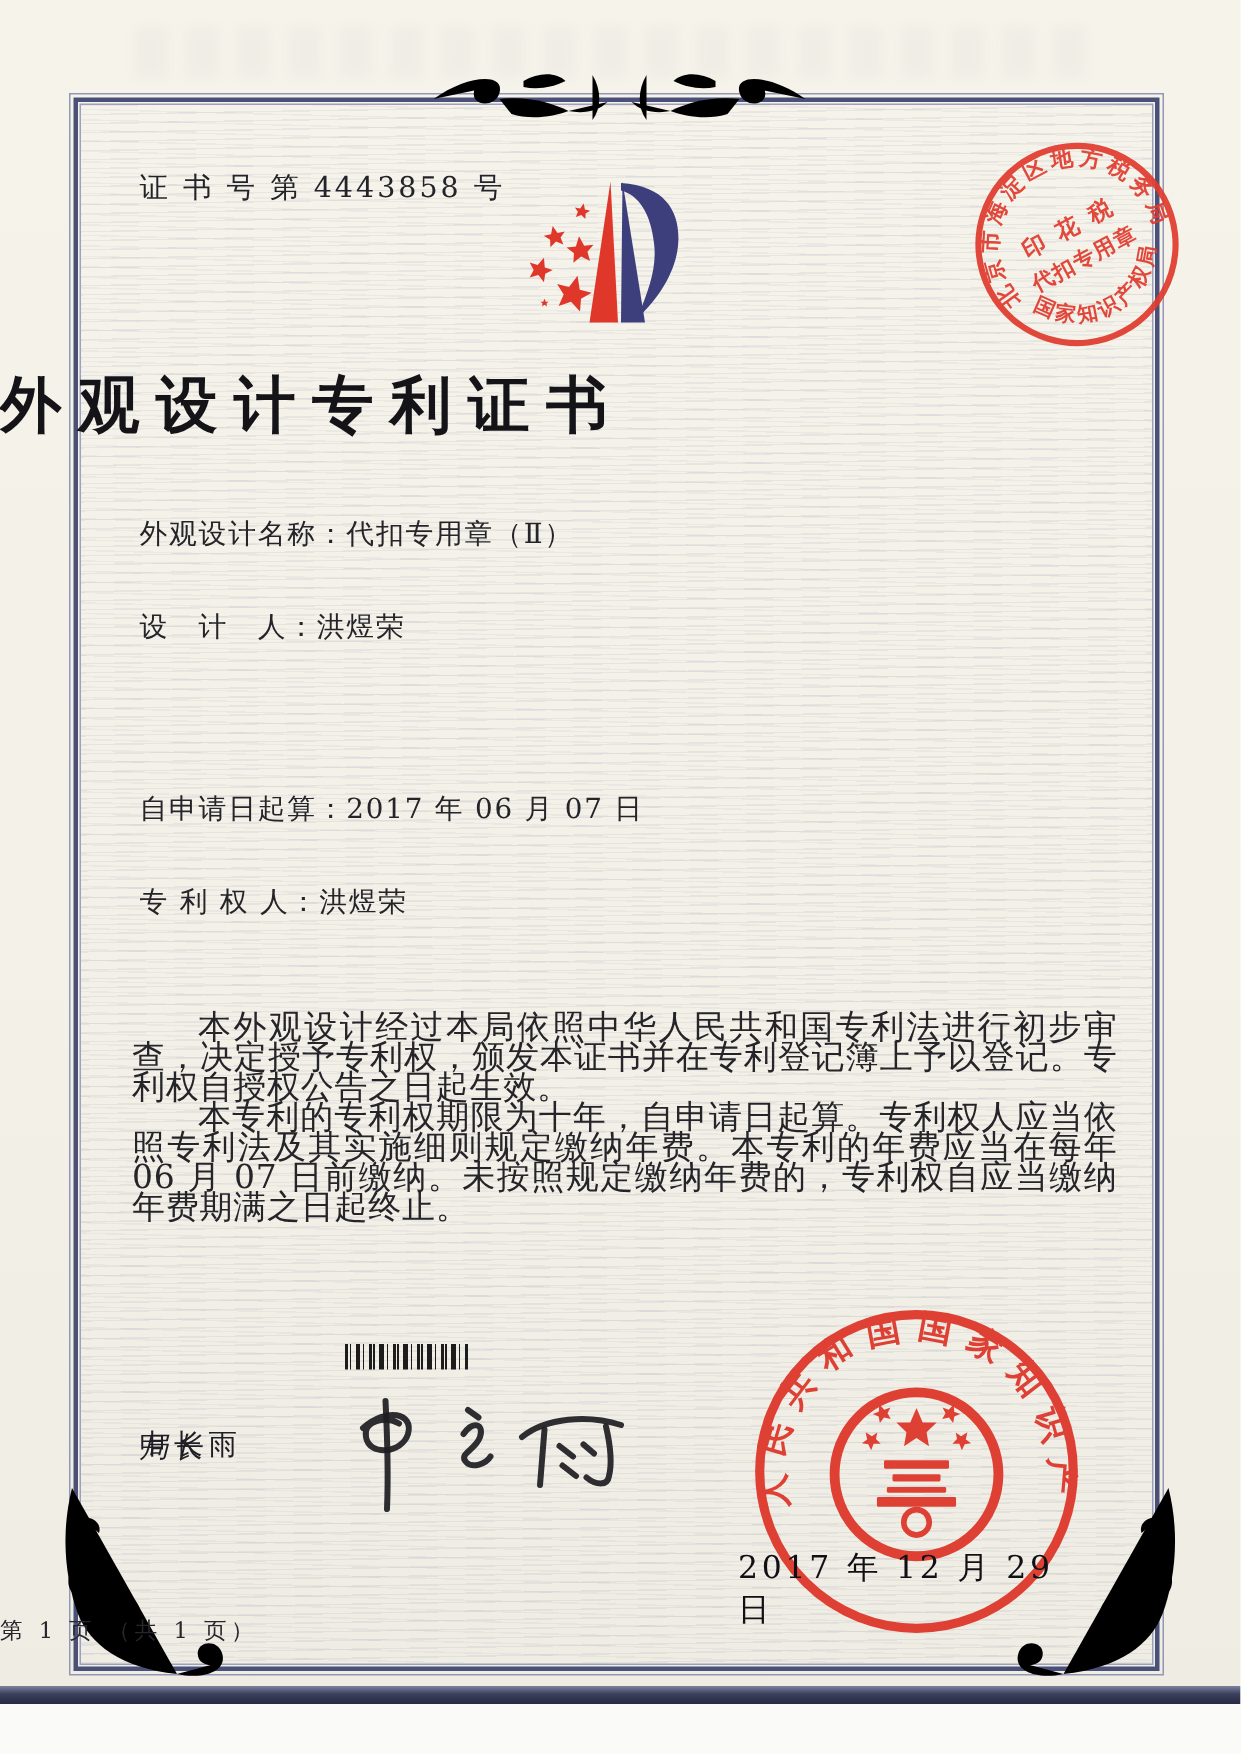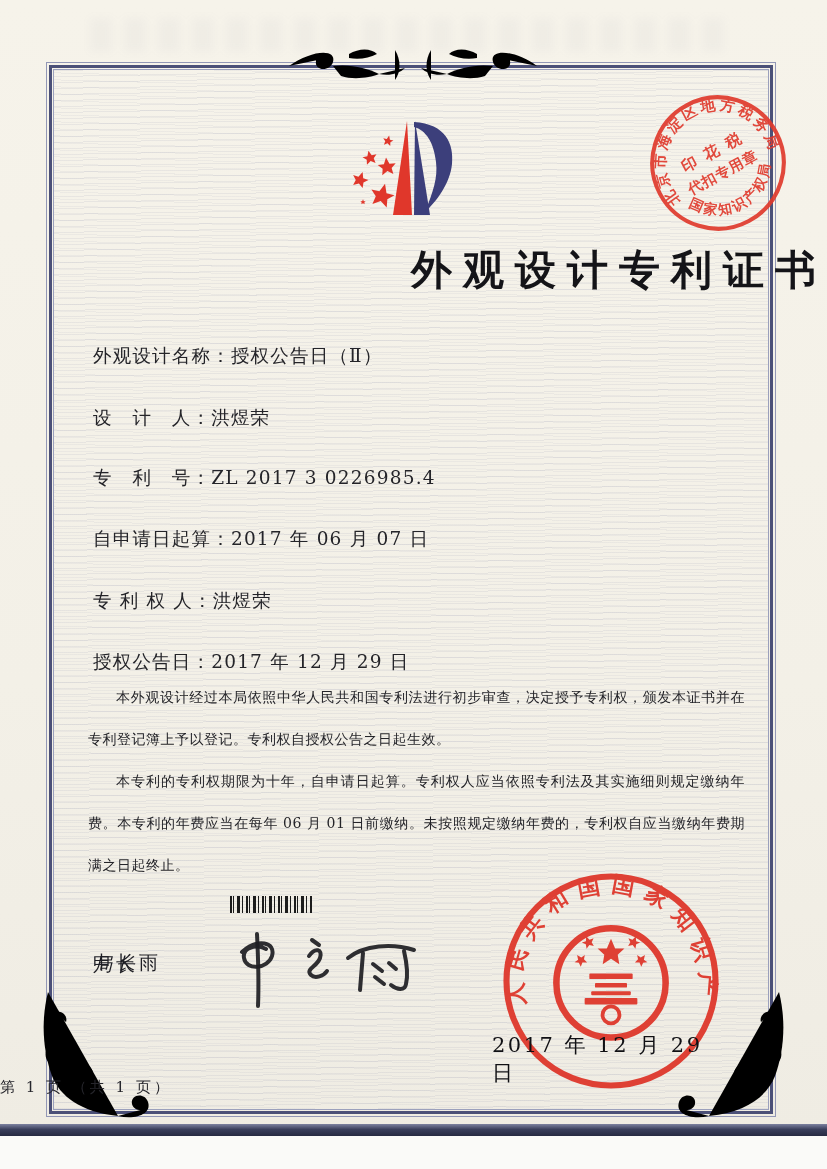--- a/index.html
+++ b/index.html
@@ -32,28 +32,28 @@
     width:100%; height:100%; border:1px solid #9ba0bc;
     background:
       repeating-linear-gradient(179deg, rgba(110,115,155,0.10) 0 1px, rgba(0,0,0,0) 1px 6px),
       repeating-linear-gradient(181.5deg, rgba(110,115,155,0.07) 0 1px, rgba(0,0,0,0) 1px 7px);
   }
   .orn { position:absolute; color:#565c8c; }
   .orn svg { display:block; }
   
   .cert-no { position:absolute; left:93px; top:112px; font-size:19px; letter-spacing:2px; color:#23232a; }
   .title {
-    position:absolute; left:0; top:243px; width:827px; text-align:right;
+    position:absolute; left:0; top:243px; width:827px; text-align:left;
     font-size:41px; font-weight:bold; letter-spacing:11px; color:#141418;
   }
   .field { position:absolute; left:93px; font-size:18.5px; color:#242429; letter-spacing:1.2px; white-space:pre; }
   .f0{top:343px} .f1{top:405px} .f2{top:465px} .f3{top:526px} .f4{top:588px} .f5{top:649px}
   .paras { position:absolute; left:88px; top:676px; width:657px; }
   .paras p {
-    font-size:14px; line-height:42px; color:#242429; text-align:justify;
+    font-size:22px; line-height:20px; color:#242429; text-align:justify;
     text-indent:2em; letter-spacing:0.5px; margin:0;
   }
   .barcode {
     position:absolute; left:230px; top:896px; width:82px; height:17px;
     background:repeating-linear-gradient(90deg,
       #1c1c1c 0 2px, transparent 2px 3px,
       #1c1c1c 3px 4px, transparent 4px 7px,
       #1c1c1c 7px 10px, transparent 10px 12px,
       #1c1c1c 12px 13px, transparent 13px 16px);
   }
@@ -120,20 +120,21 @@
     <svg width="150" height="150" viewBox="0 0 150 150">
         <use href="#flourish"></use>
       </svg>
   </div>
   <div class="orn" style="left:647px; top:984px;">
     <svg width="150" height="150" viewBox="0 0 150 150">
       <use href="#flourish" transform="translate(150,0) scale(-1,1)"></use>
     </svg>
   </div>
 
+  <div class="cert-no">证 书 号 第 4443858 号</div>
 
   <div class="logo">
     <svg width="180" height="124" viewBox="0 0 180 124">
       <g fill="#e0372b">
         <use href="#star5" transform="translate(58,23) scale(0.55) rotate(12)"></use>
         <use href="#star5" transform="translate(40,40) scale(0.75) rotate(-12)"></use>
         <use href="#star5" transform="translate(30,62) scale(0.85) rotate(18)"></use>
         <use href="#star5" transform="translate(57,49) scale(0.95) rotate(-6)"></use>
         <use href="#star5" transform="translate(52,78) scale(1.25) rotate(14)"></use>
         <use href="#star5" transform="translate(33,84) scale(0.28)"></use>
@@ -157,30 +158,28 @@
       <text font-size="13.5" letter-spacing="2">
         <textPath href="#taxArcBottom" startOffset="50%" text-anchor="middle">国家知识产权局</textPath>
       </text>
       <text x="75" y="68" font-size="15" text-anchor="middle" letter-spacing="2">印 花 税</text>
       <text x="75" y="90" font-size="14" text-anchor="middle" letter-spacing="1">代扣专用章</text>
     </svg>
   </div>
 
   <div class="title">外观设计专利证书</div>
 
-  <div class="field f0"><span>外观设计名称：</span><span>授权公告日（Ⅱ）</span></div>
+  <div class="field f0"><span>外观设计名称：</span><span>代扣专用章（Ⅱ）</span></div>
   <div class="field f1"><span>设　计　人：</span><span>洪煜荣</span></div>
-  <div class="field f2"><span>专　利　号：</span><span>ZL 2017 3 0226985.4</span></div>
   <div class="field f3"><span>自申请日起算：</span><span>2017 年 06 月 07 日</span></div>
   <div class="field f4"><span>专 利 权 人：</span><span>洪煜荣</span></div>
-  <div class="field f5"><span>授权公告日：</span><span>2017 年 12 月 29 日</span></div>
 
   <div class="paras">
     <p>本外观设计经过本局依照中华人民共和国专利法进行初步审查，决定授予专利权，颁发本证书并在专利登记簿上予以登记。专利权自授权公告之日起生效。</p>
-    <p>本专利的专利权期限为十年，自申请日起算。专利权人应当依照专利法及其实施细则规定缴纳年费。本专利的年费应当在每年 06 月 01 日前缴纳。未按照规定缴纳年费的，专利权自应当缴纳年费期满之日起终止。</p>
+    <p>本专利的专利权期限为十年，自申请日起算。专利权人应当依照专利法及其实施细则规定缴纳年费。本专利的年费应当在每年 06 月 07 日前缴纳。未按照规定缴纳年费的，专利权自应当缴纳年费期满之日起终止。</p>
   </div>
 
   <div class="barcode"></div>
 
   <div class="signoff-title">局长</div>
   <div class="signoff-name">申长雨</div>
 
   <div class="signature">
     <svg width="230" height="95" viewBox="0 0 230 95">
       <path d="M30,28 C46,14 64,18 60,32 C56,45 34,47 32,34 C30,23 45,20 54,25"></path>

